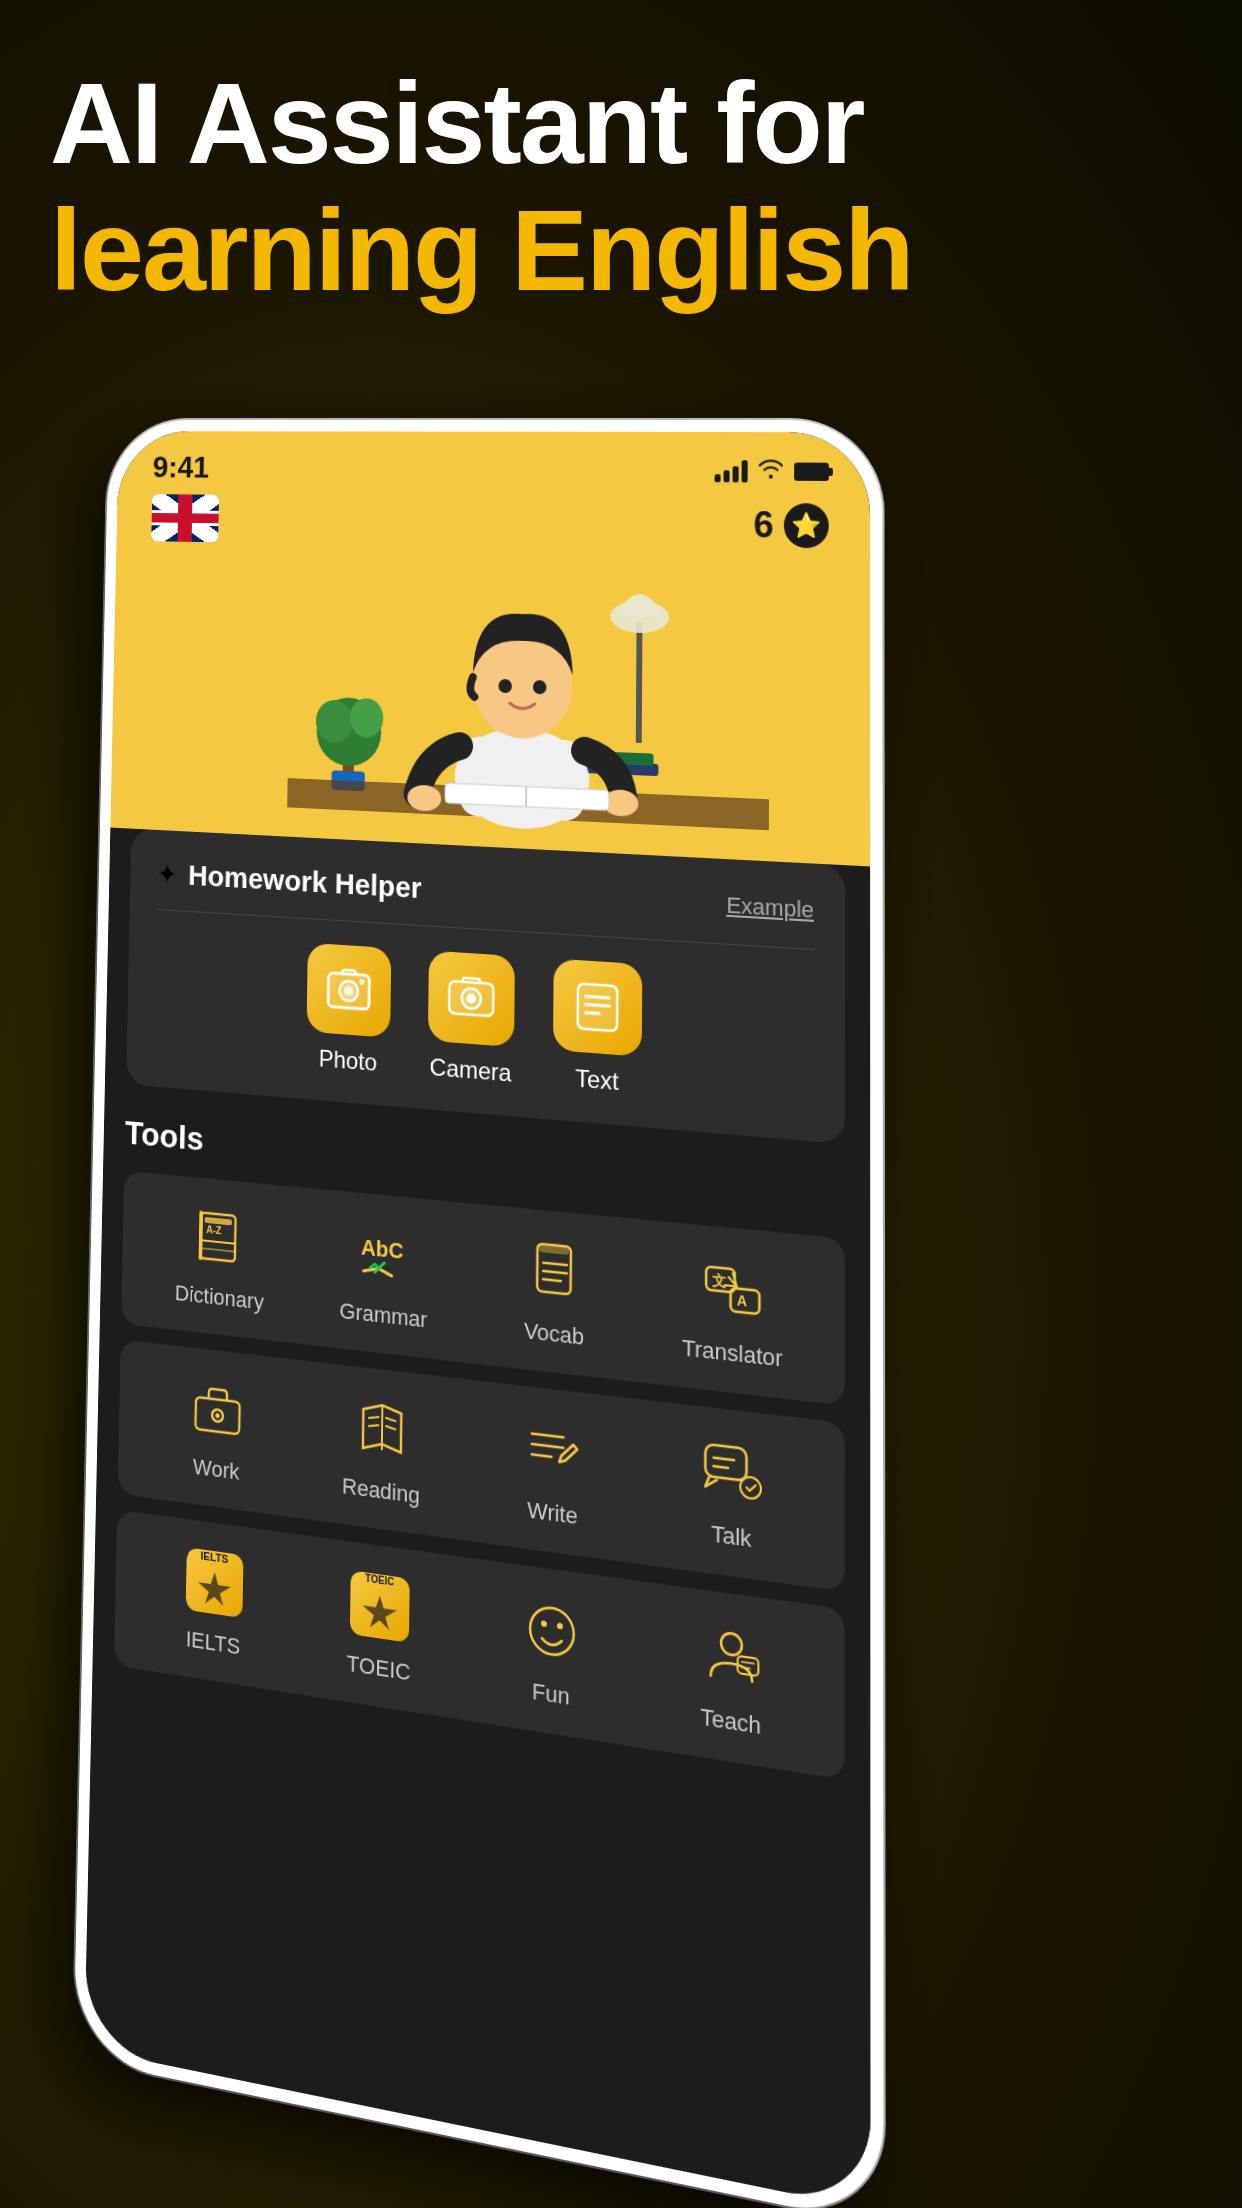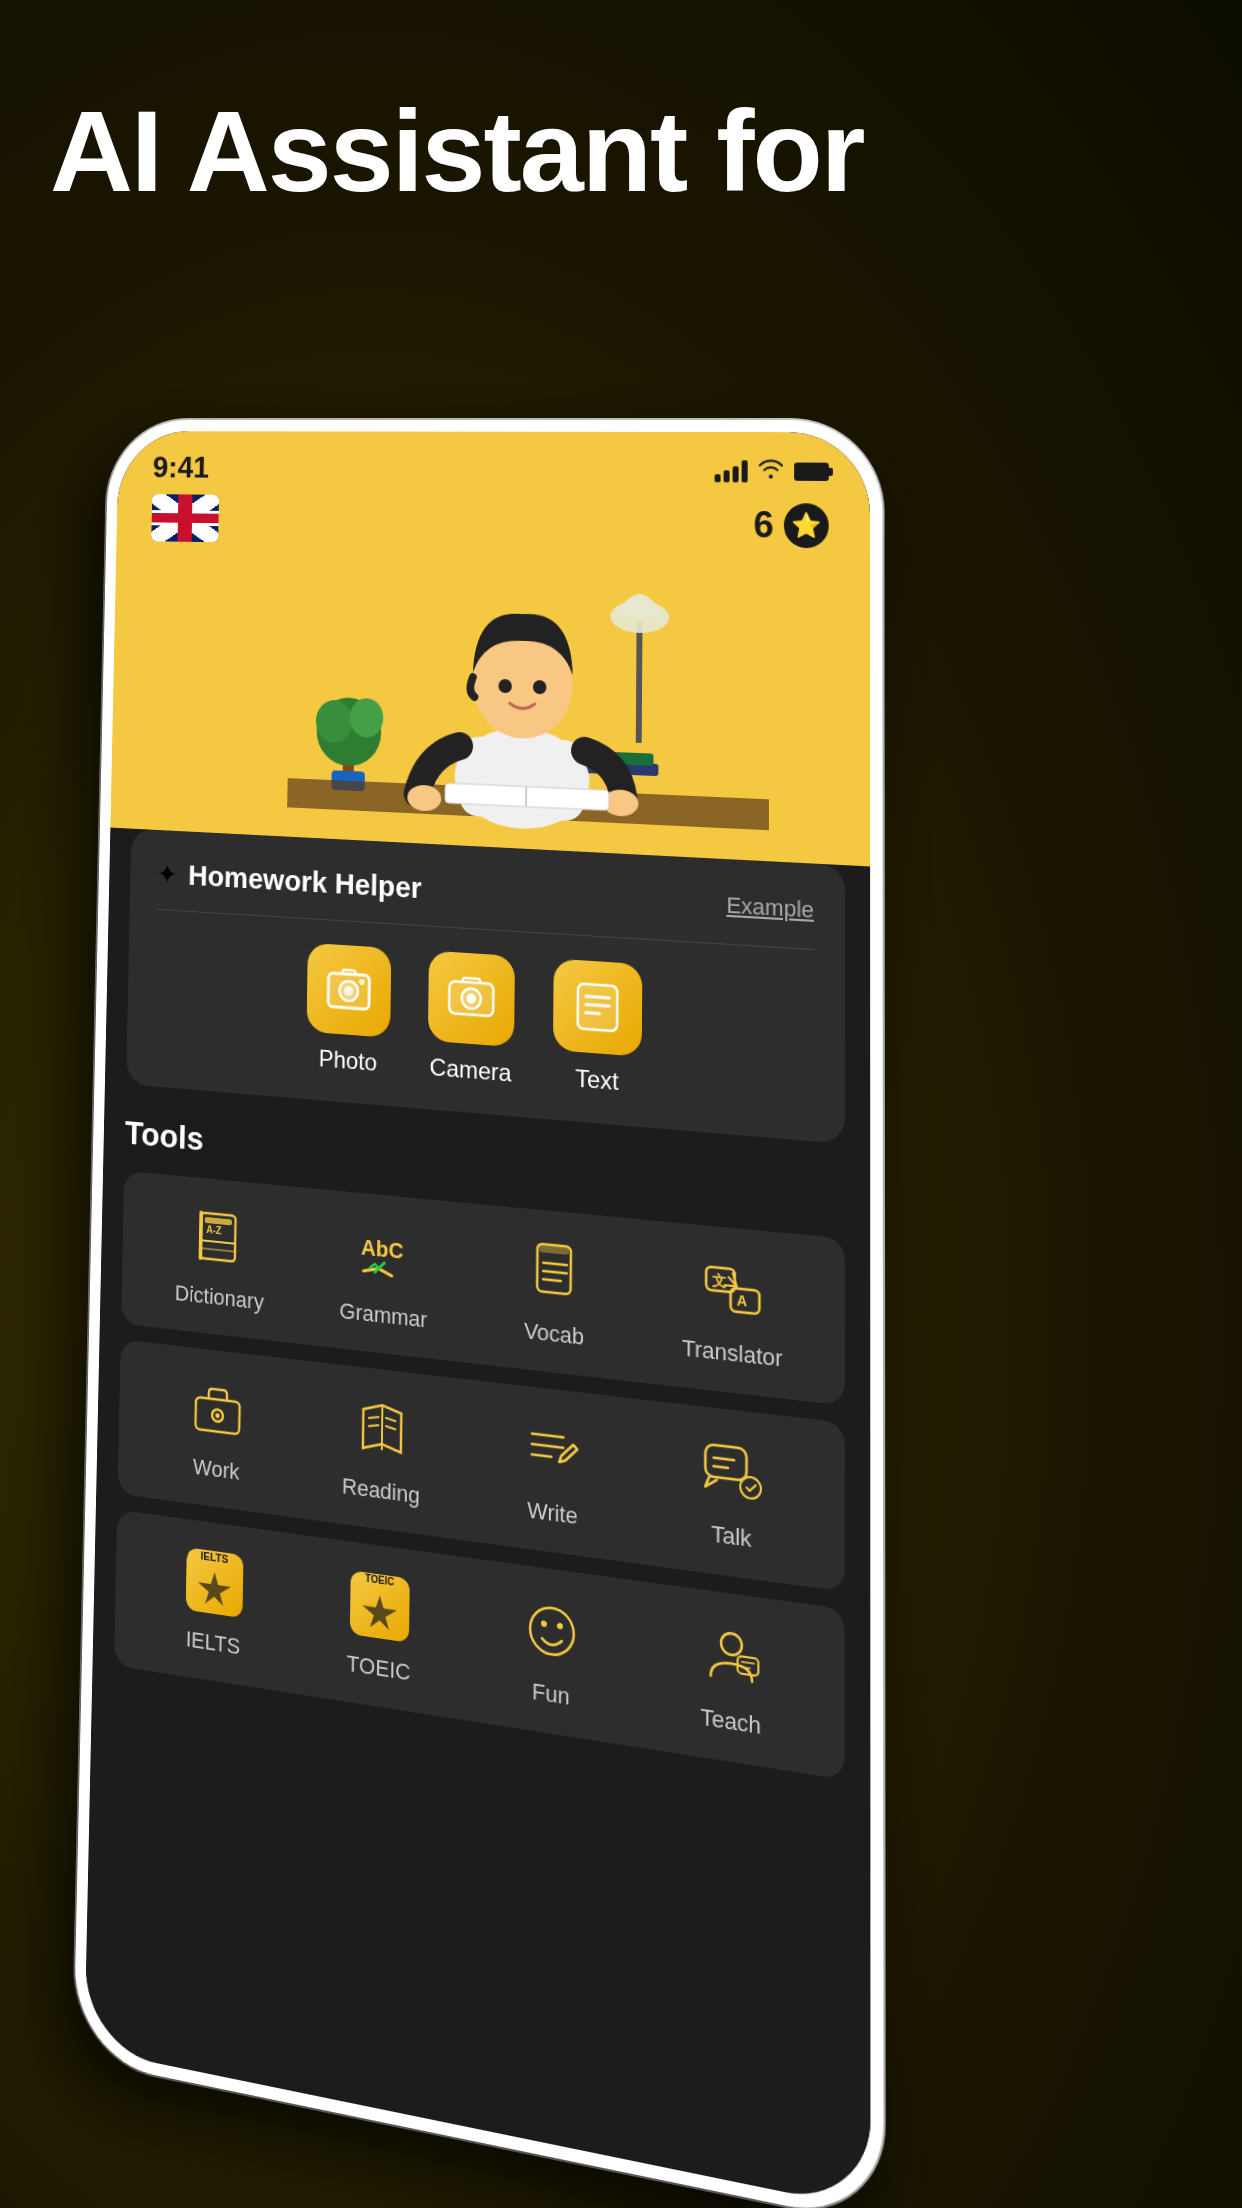--- a/index.html
+++ b/index.html
@@ -19,21 +19,20 @@
       background: radial-gradient(ellipse at 30% 60%, #3a3500 0%, #1a1500 60%, #0d0d00 100%);
     }
 
     
     .hero-text {
       position: absolute;
       top: 60px;
       left: 50px;
       right: 50px;
       z-index: 10;
-      margin-top: 28px;
     }
     .hero-line1 {
       font-size: 115px;
       font-weight: 900;
       color: #ffffff;
       line-height: 1.1;
       letter-spacing: -2px;
     }
     .hero-line2 {
       font-size: 115px;
@@ -341,20 +340,21 @@
       line-height: 1.1;
     }
   </style>
 </head>
 <body>
 
 <div class="bg"></div>
 
 <div class="hero-text">
   <div class="hero-line1">AI Assistant for</div>
+  <div class="hero-line2">learning English</div>
 </div>
 
 <div class="phone-wrap">
   <div class="phone">
     <div class="phone-screen">
 
       <div class="phone-header">
 
         <div class="status-bar">
           <span class="status-time">9:41</span>

